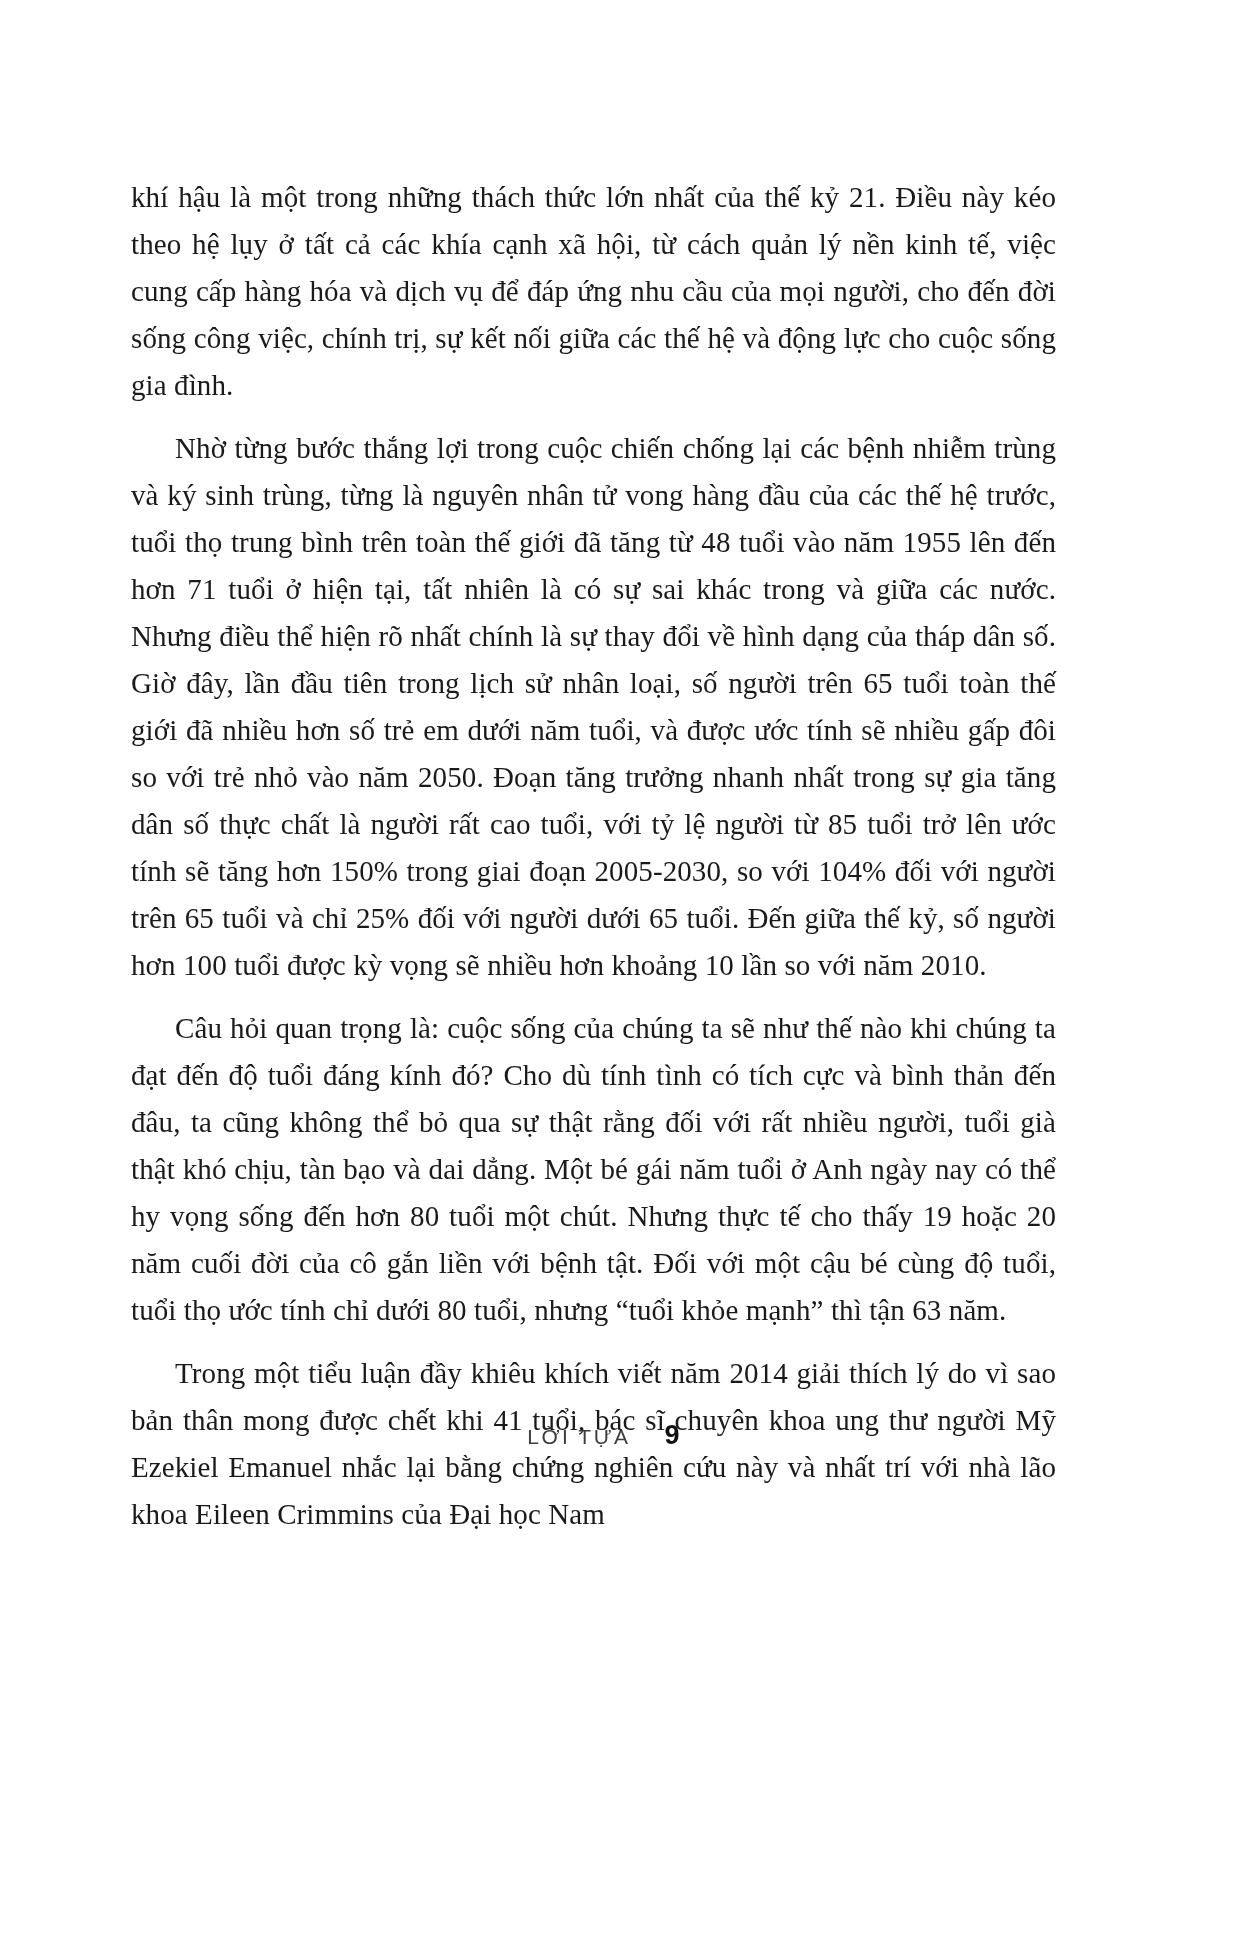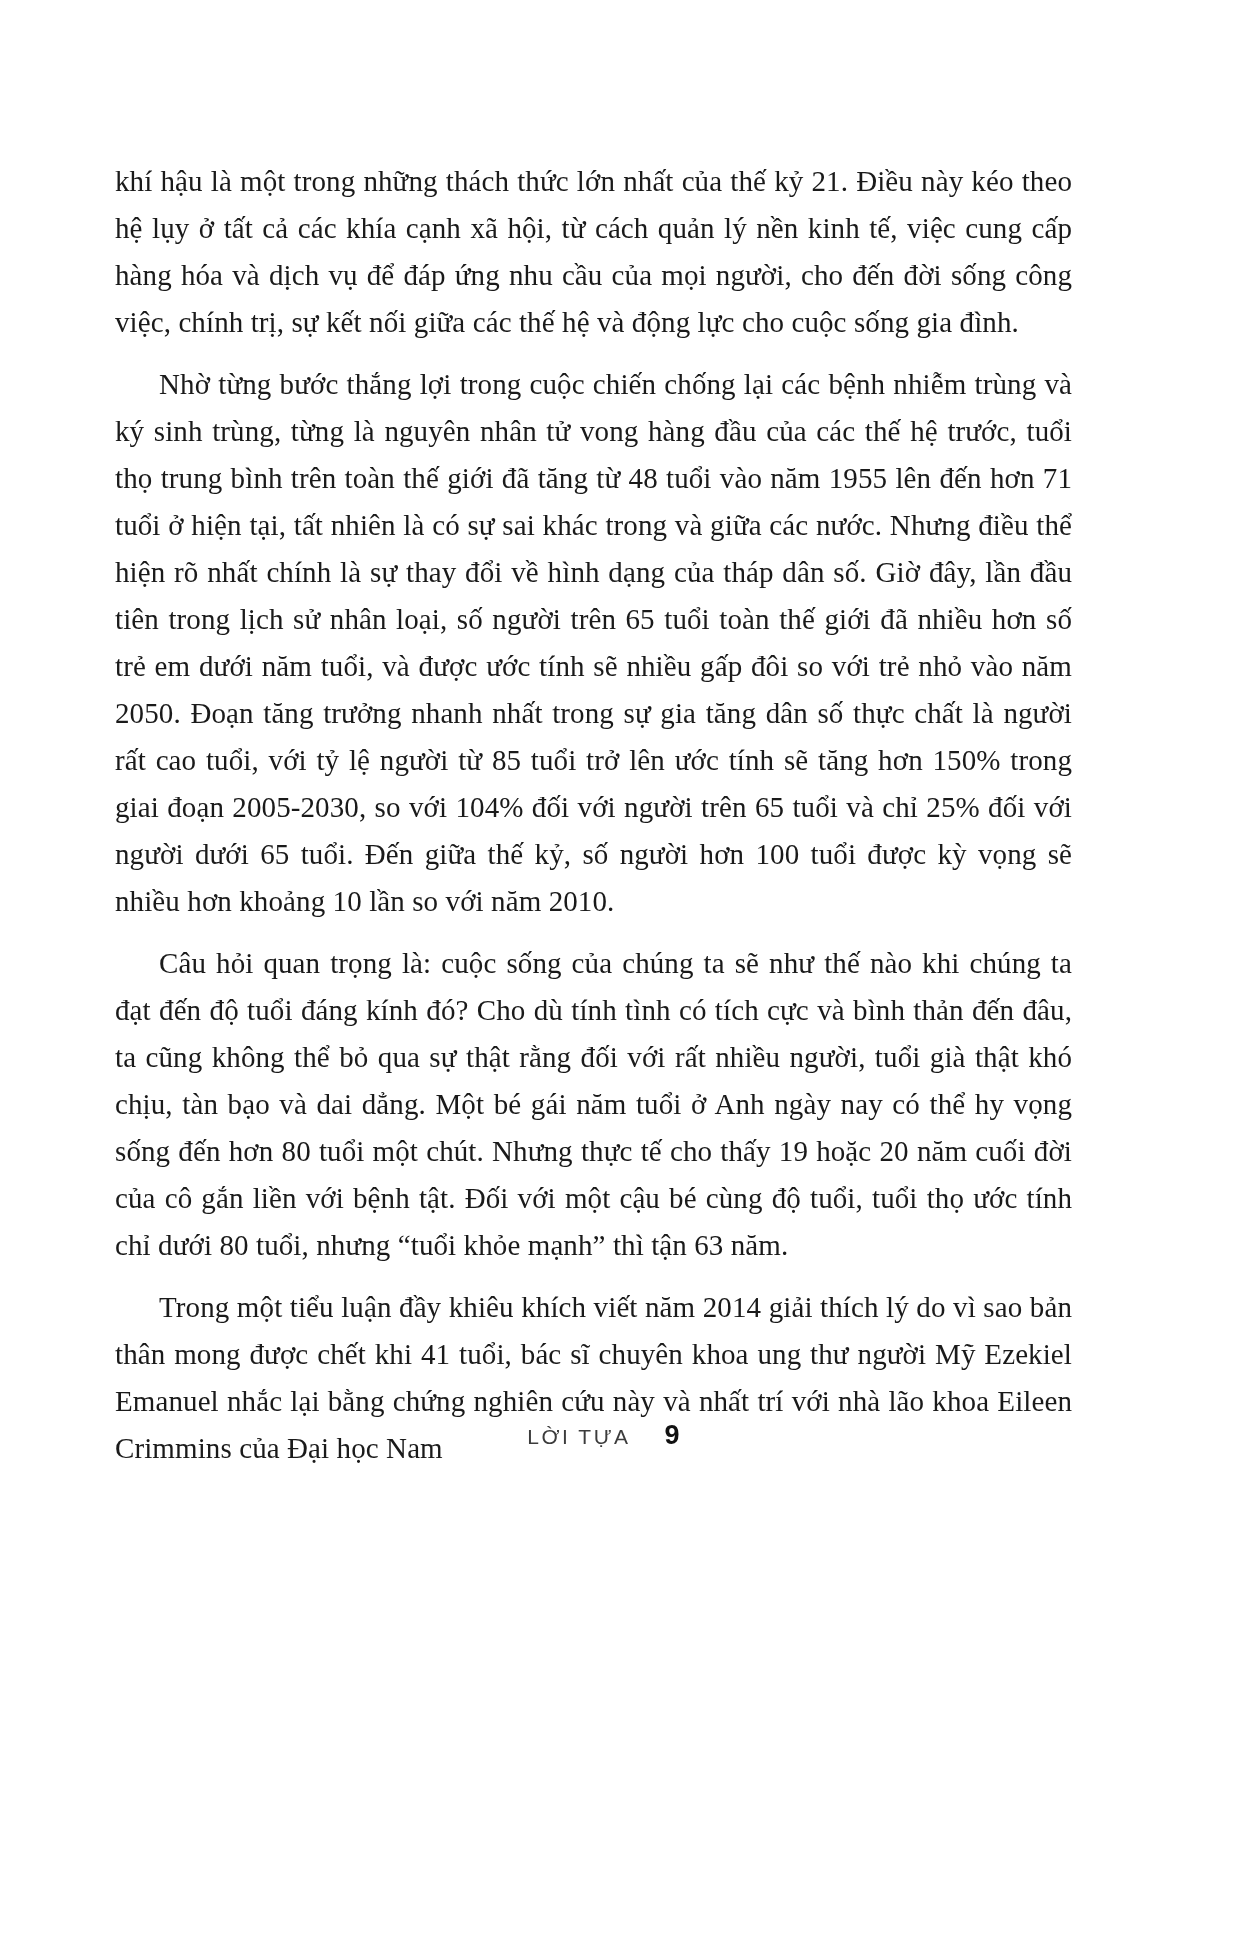--- a/index.html
+++ b/index.html
@@ -20,21 +20,21 @@
     position: absolute;
     top: 158px;
     left: 115px;
     width: 957px;
     font-size: 29px;
     line-height: 47px;
     text-align: justify;
     letter-spacing: 0.1px;
   }
   .para {
-    margin: 0;
+    margin: 16px;
     text-indent: 44px;
   }
   .para + .para {
     margin-top: 15px;
   }
   .para.no-indent {
     text-indent: 0;
   }
   .footer {
     position: absolute;

